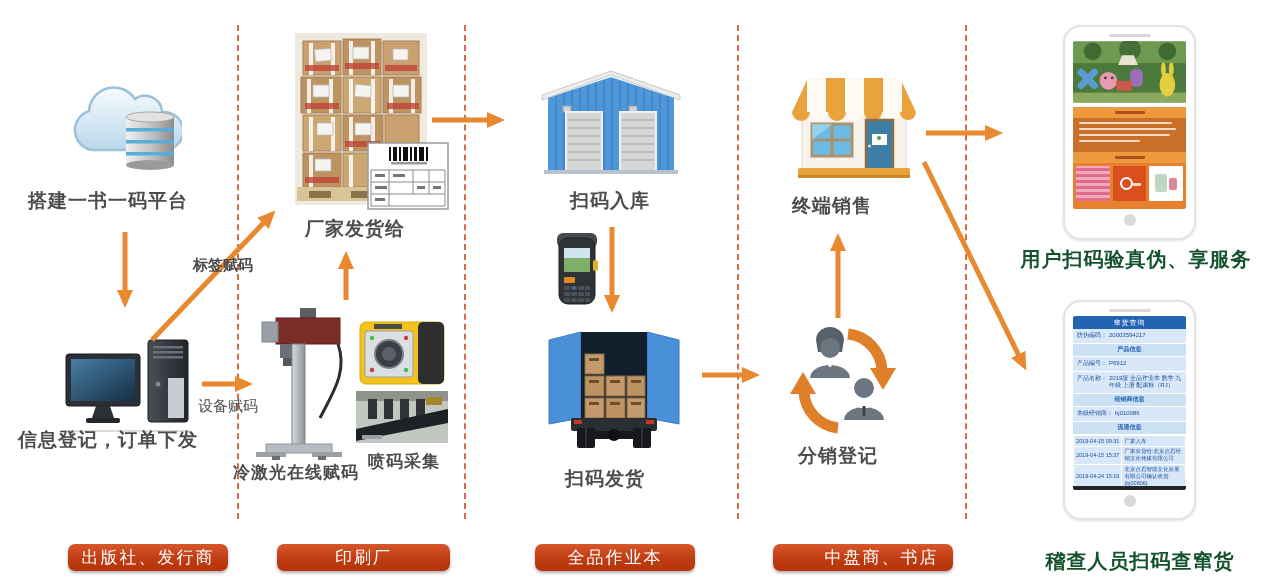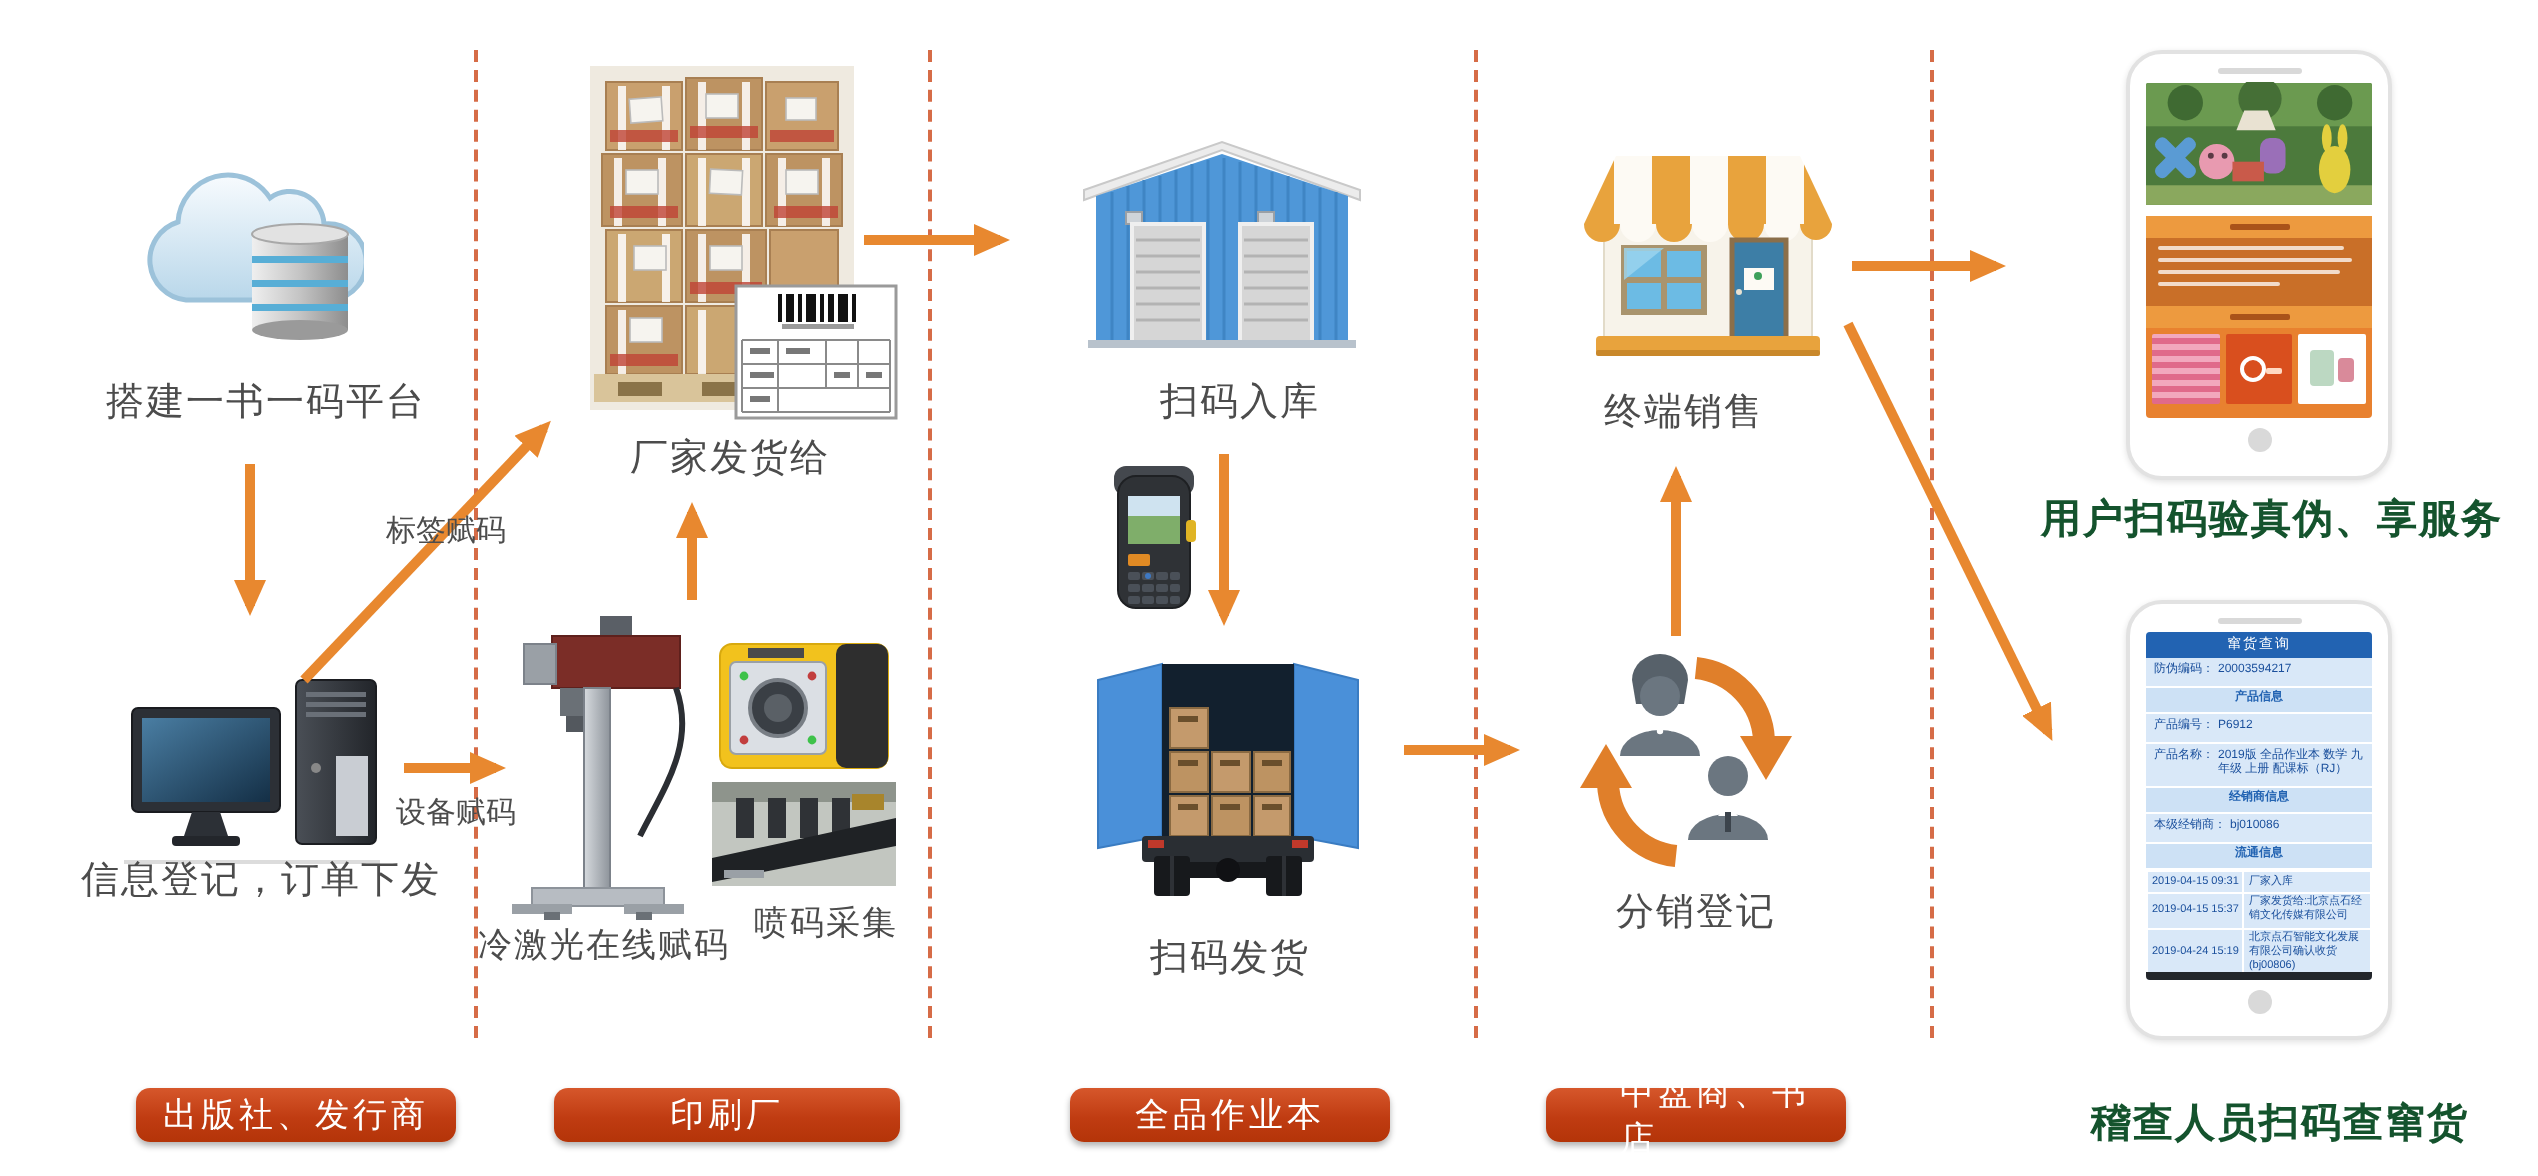--- a/index.html
+++ b/index.html
@@ -3,21 +3,21 @@
 <meta charset="utf-8">
 <style>
   * { margin:0; padding:0; box-sizing:border-box; }
   html,body { background:#fff; }
   body { font-family:"Liberation Sans","DejaVu Sans",sans-serif; }
   #stage { position:relative; width:1269px; height:588px; background:#fff; overflow:hidden; }
 
   .vline { position:absolute; top:25px; height:494px; width:0; border-left:2px dashed #cf5328; opacity:.85; }
 
   .icon { position:absolute; }
-  .node-label { position:absolute; color:#4c4c4c; font-size:19px; font-weight:400; text-align:center; letter-spacing:1px; white-space:nowrap; }
+  .node-label { position:absolute; color:#4c4c4c; font-size:19px; font-weight:700; text-align:left; letter-spacing:1px; white-space:nowrap; }
   .node-label.small { font-size:17px; }
   .edge-label { position:absolute; color:#4c4c4c; font-size:15px; font-weight:500; white-space:nowrap; }
   .big-label { position:absolute; color:#14532d; font-size:20px; font-weight:700; text-align:center; letter-spacing:1px; white-space:nowrap; }
 
   .arrows { position:absolute; left:0; top:0; pointer-events:none; }
 
   .badge { position:absolute; top:544px; height:27px; border-radius:7px;
            background:linear-gradient(180deg,#d6572b 0%,#c03c12 55%,#b43408 100%);
            color:#fff; font-size:17px; font-weight:500; display:flex; align-items:center; justify-content:center;
            letter-spacing:2px; box-shadow:0 2px 3px rgba(0,0,0,.3); }
@@ -528,21 +528,21 @@
       <line x1="346" y1="300" x2="346" y2="256" marker-end="url(#ah)"></line>
       <line x1="432" y1="120" x2="500" y2="120" marker-end="url(#ah)"></line>
       <line x1="612" y1="227" x2="612" y2="308" marker-end="url(#ah)"></line>
       <line x1="702" y1="375" x2="755" y2="375" marker-end="url(#ah)"></line>
       <line x1="838" y1="318" x2="838" y2="238" marker-end="url(#ah)"></line>
       <line x1="926" y1="133" x2="998" y2="133" marker-end="url(#ah)"></line>
       <line x1="924" y1="162" x2="1024" y2="366" marker-end="url(#ah)"></line>
     </g>
   </svg>
 
-  <div class="edge-label" style="left:193px; top:256px;">标签赋码</div>
+  <div class="edge-label" style="left:193px; top:256px;font-weight:bold;">标签赋码</div>
   <div class="edge-label" style="left:198px; top:397px;">设备赋码</div>
 
   <div class="badge" style="left:46px;  width:160px;margin-left:22px;">出版社、发行商</div>
   <div class="badge" style="left:277px; width:173px;">印刷厂</div>
   <div class="badge" style="left:535px; width:160px;">全品作业本</div>
-  <div class="badge" style="left:773px; width:150px;padding-left:37px;">中盘商、书店</div>
+  <div class="badge" style="left:773px; width:180px;padding-left:37px;">中盘商、书店</div>
 
 </div>
 
 </body></html>

